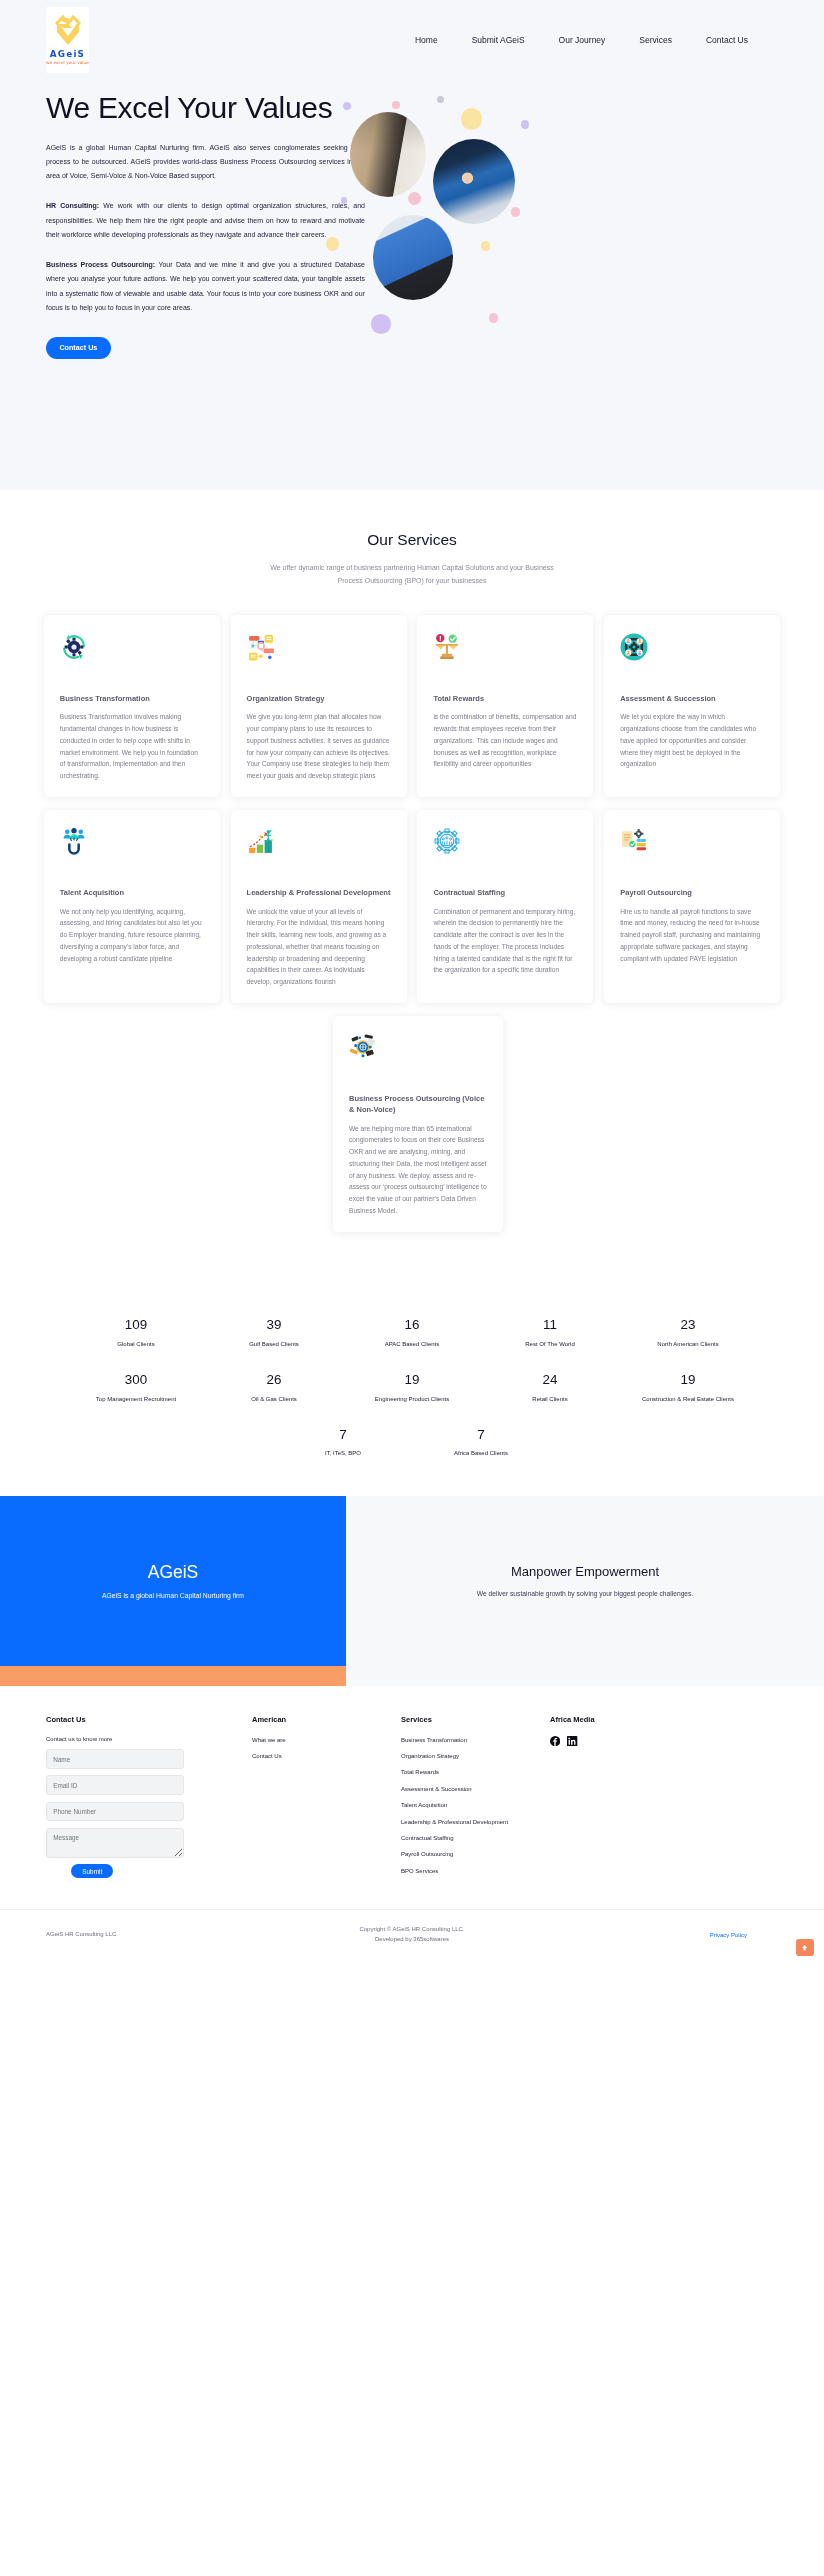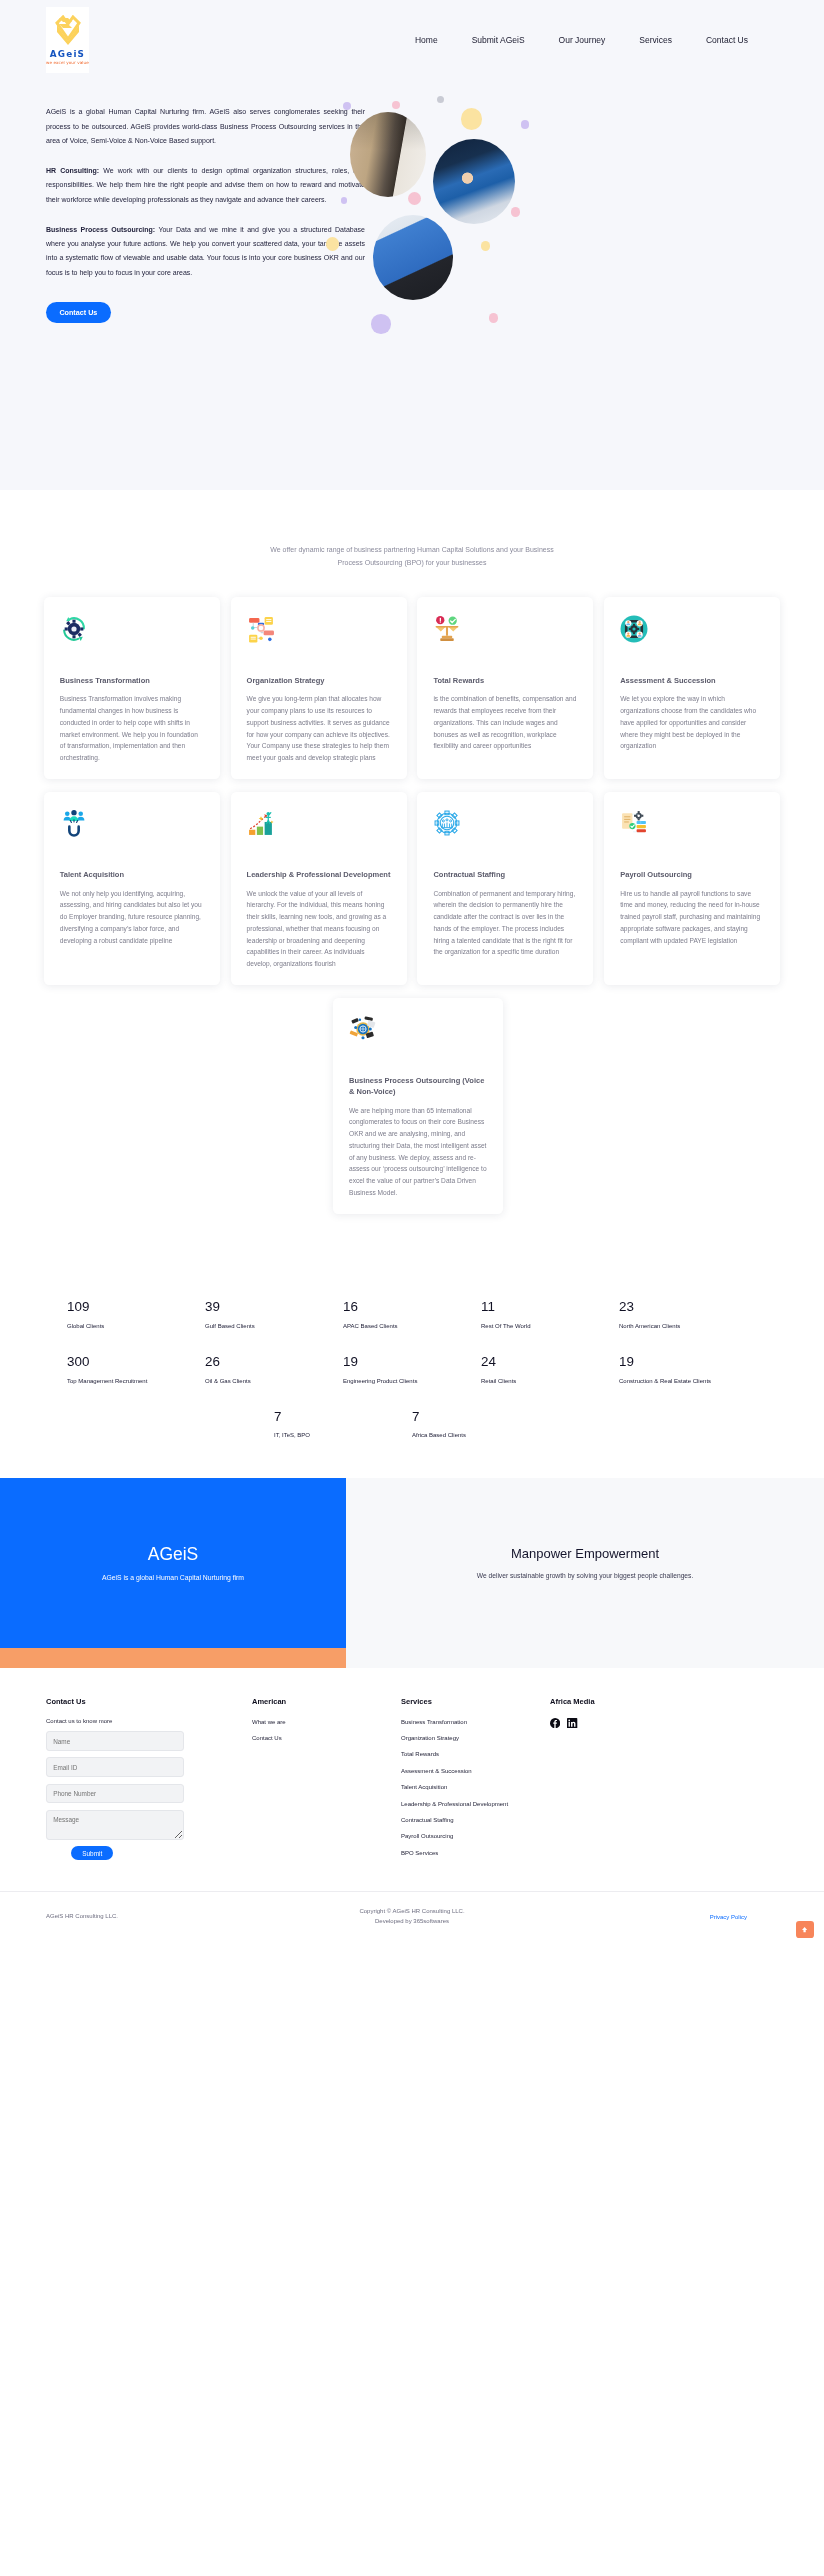--- a/index.html
+++ b/index.html
@@ -104,21 +104,21 @@
   .card-narrow { width: 170px; }
 
   .single-card-row { display: flex; justify-content: center; margin-top: 12.4px; padding-bottom: 41px; padding-left: 12px;}
 
   
   .milestones { background: #fff; padding: 13.4px 0 36px 0; }
   .ms-grid {
     display: flex; justify-content: center; gap: 0; margin-top: 31px;
     padding: 0 57px;
   }
-  .ms-cell { width: 138px; text-align: left; }
+  .ms-cell { width: 138px; text-align: center; }
   .ms-num { font-size: 13.4px; font-weight: 400; color: #111124; }
   .ms-label { font-size: 6px; color: #22223a; margin-top: 6.7px; line-height: 1.9; }
   .ms-grid-small { display: flex; justify-content: center; margin-top: 21.6px; }
 
   
   .split { display: flex; width: 824px; }
   .split-left { width: 346px; background: #0a6cff; position: relative; }
   .split-left-pad { height: 170px; display:flex; flex-direction:column; align-items:center; justify-content:center; }
   .split-left h2 { color: #fff; font-size: 17.5px; font-weight: 400; }
   .split-left p { color: #fff; font-size: 6.8px; margin-top: 9.3px; }
@@ -186,20 +186,21 @@
       <a href="#">Home</a>
       <a href="#">Submit AGeiS</a>
       <a href="#">Our Journey</a>
       <a href="#">Services</a>
       <a href="#">Contact Us</a>
     </nav>
   </div>
 
   <div class="hero-inner">
     <div class="hero-left">
+      <h1 class="hero-title">We Excel Your Values</h1>
       <p class="hero-p">AGeiS is a global Human Capital Nurturing firm. AGeiS also serves conglomerates seeking their process to be outsourced. AGeiS provides world-class Business Process Outsourcing services in the area of Voice, Semi-Voice &amp; Non-Voice Based support.</p>
       <p class="hero-p">
         <b>HR Consulting:</b><span> We work with our clients to design optimal organization structures, roles, and responsibilities. We help them hire the right people and advise them on how to reward and motivate their workforce while developing professionals as they navigate and advance their careers.</span>
       </p>
       <p class="hero-p">
         <b>Business Process Outsourcing:</b><span> Your Data and we mine it and give you a structured Database where you analyse your future actions. We help you convert your scattered data, your tangible assets into a systematic flow of viewable and usable data. Your focus is into your core business OKR and our focus is to help you to focus in your core areas.</span>
       </p>
       <button class="btn-primary">Contact Us</button>
     </div>
 
@@ -225,20 +226,21 @@
         <div class="ph2-in"></div>
       </div>
       <div class="hero-circle" style="left:-7.7px;top:135px;width:80px;height:85px;">
         <div class="ph3-in"></div>
       </div>
     </div>
   </div>
 </section>
 
 <section class="services">
+  <h2 class="sec-title">Our Services</h2>
   <p class="sec-sub">We offer dynamic range of business partnering Human Capital Solutions and your Business Process Outsourcing (BPO) for your businesses</p>
 
   <div class="cards-row">
 
     <div class="card">
       <svg class="card-icon" viewBox="0 0 54 54">
         <path d="M8 30a19 19 0 0 0 27 16" fill="none" stroke="#23c997" stroke-width="4" stroke-linecap="round"></path>
         <path d="M46 26A19 19 0 0 0 19 8" fill="none" stroke="#2fd6a5" stroke-width="4" stroke-linecap="round"></path>
         <path d="M16 4 l4 7 -8 1 z" fill="#2fd6a5"></path>
         <path d="M40 50 l-4 -7 8 -1 z" fill="#23c997"></path>

